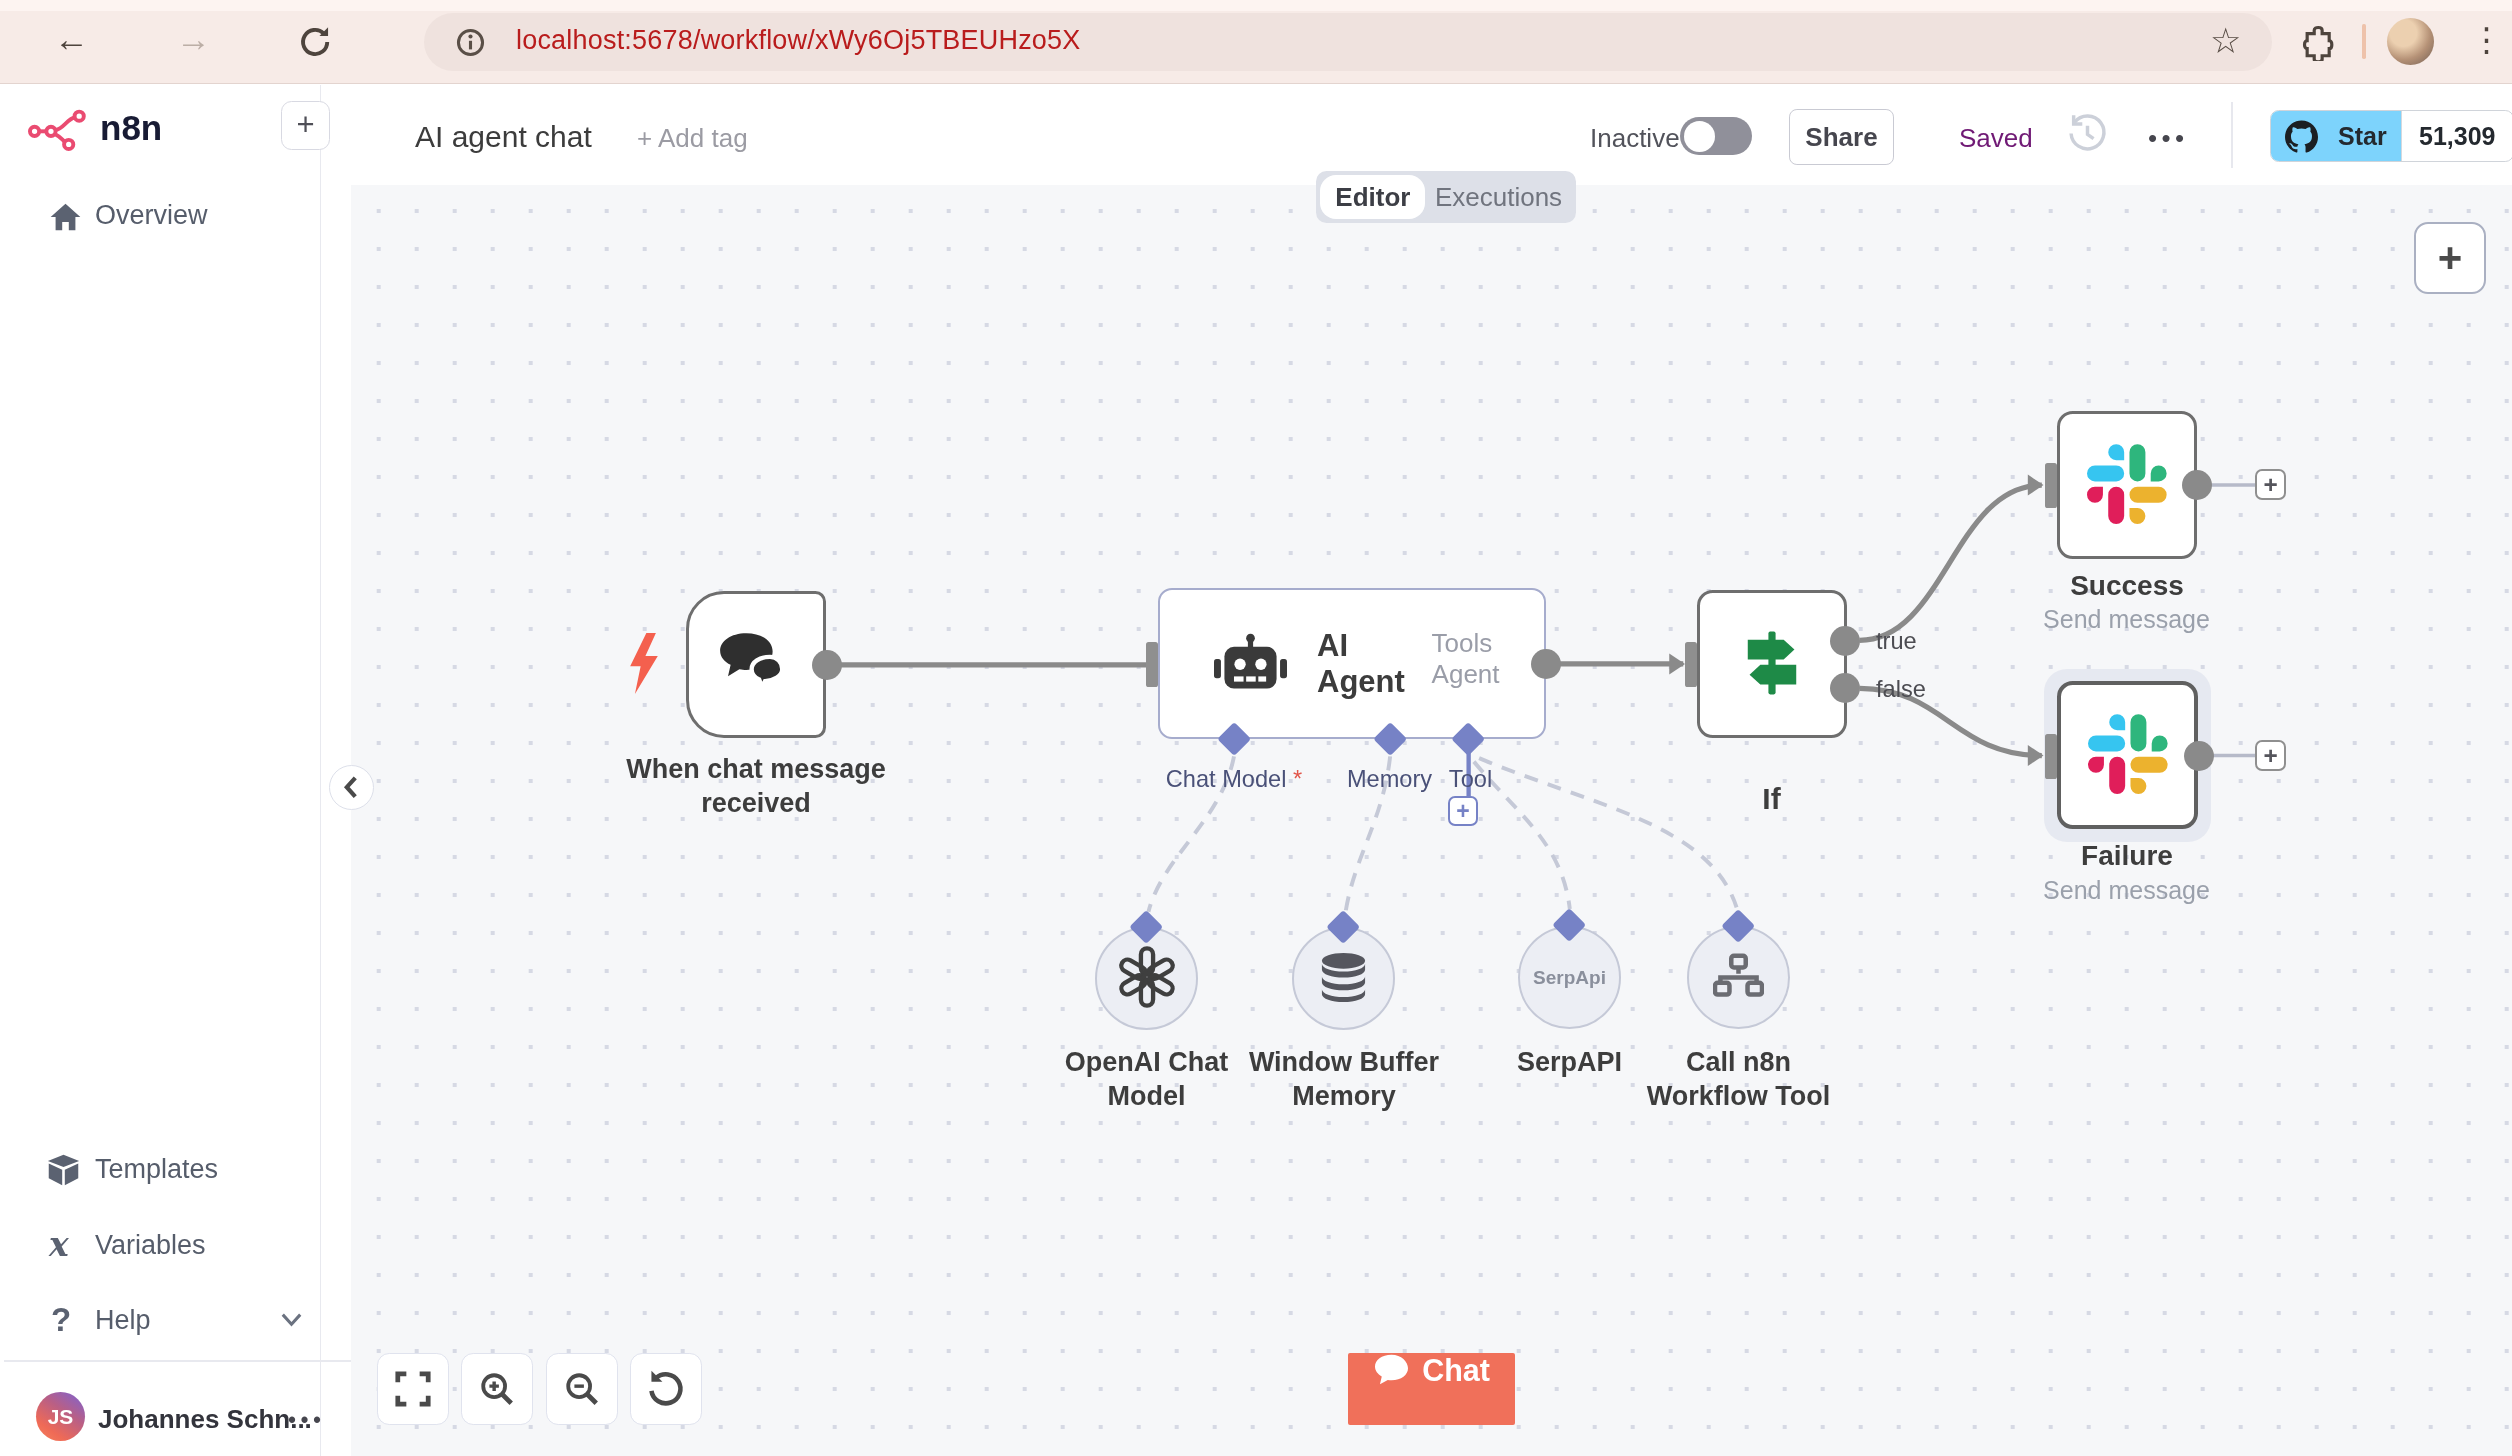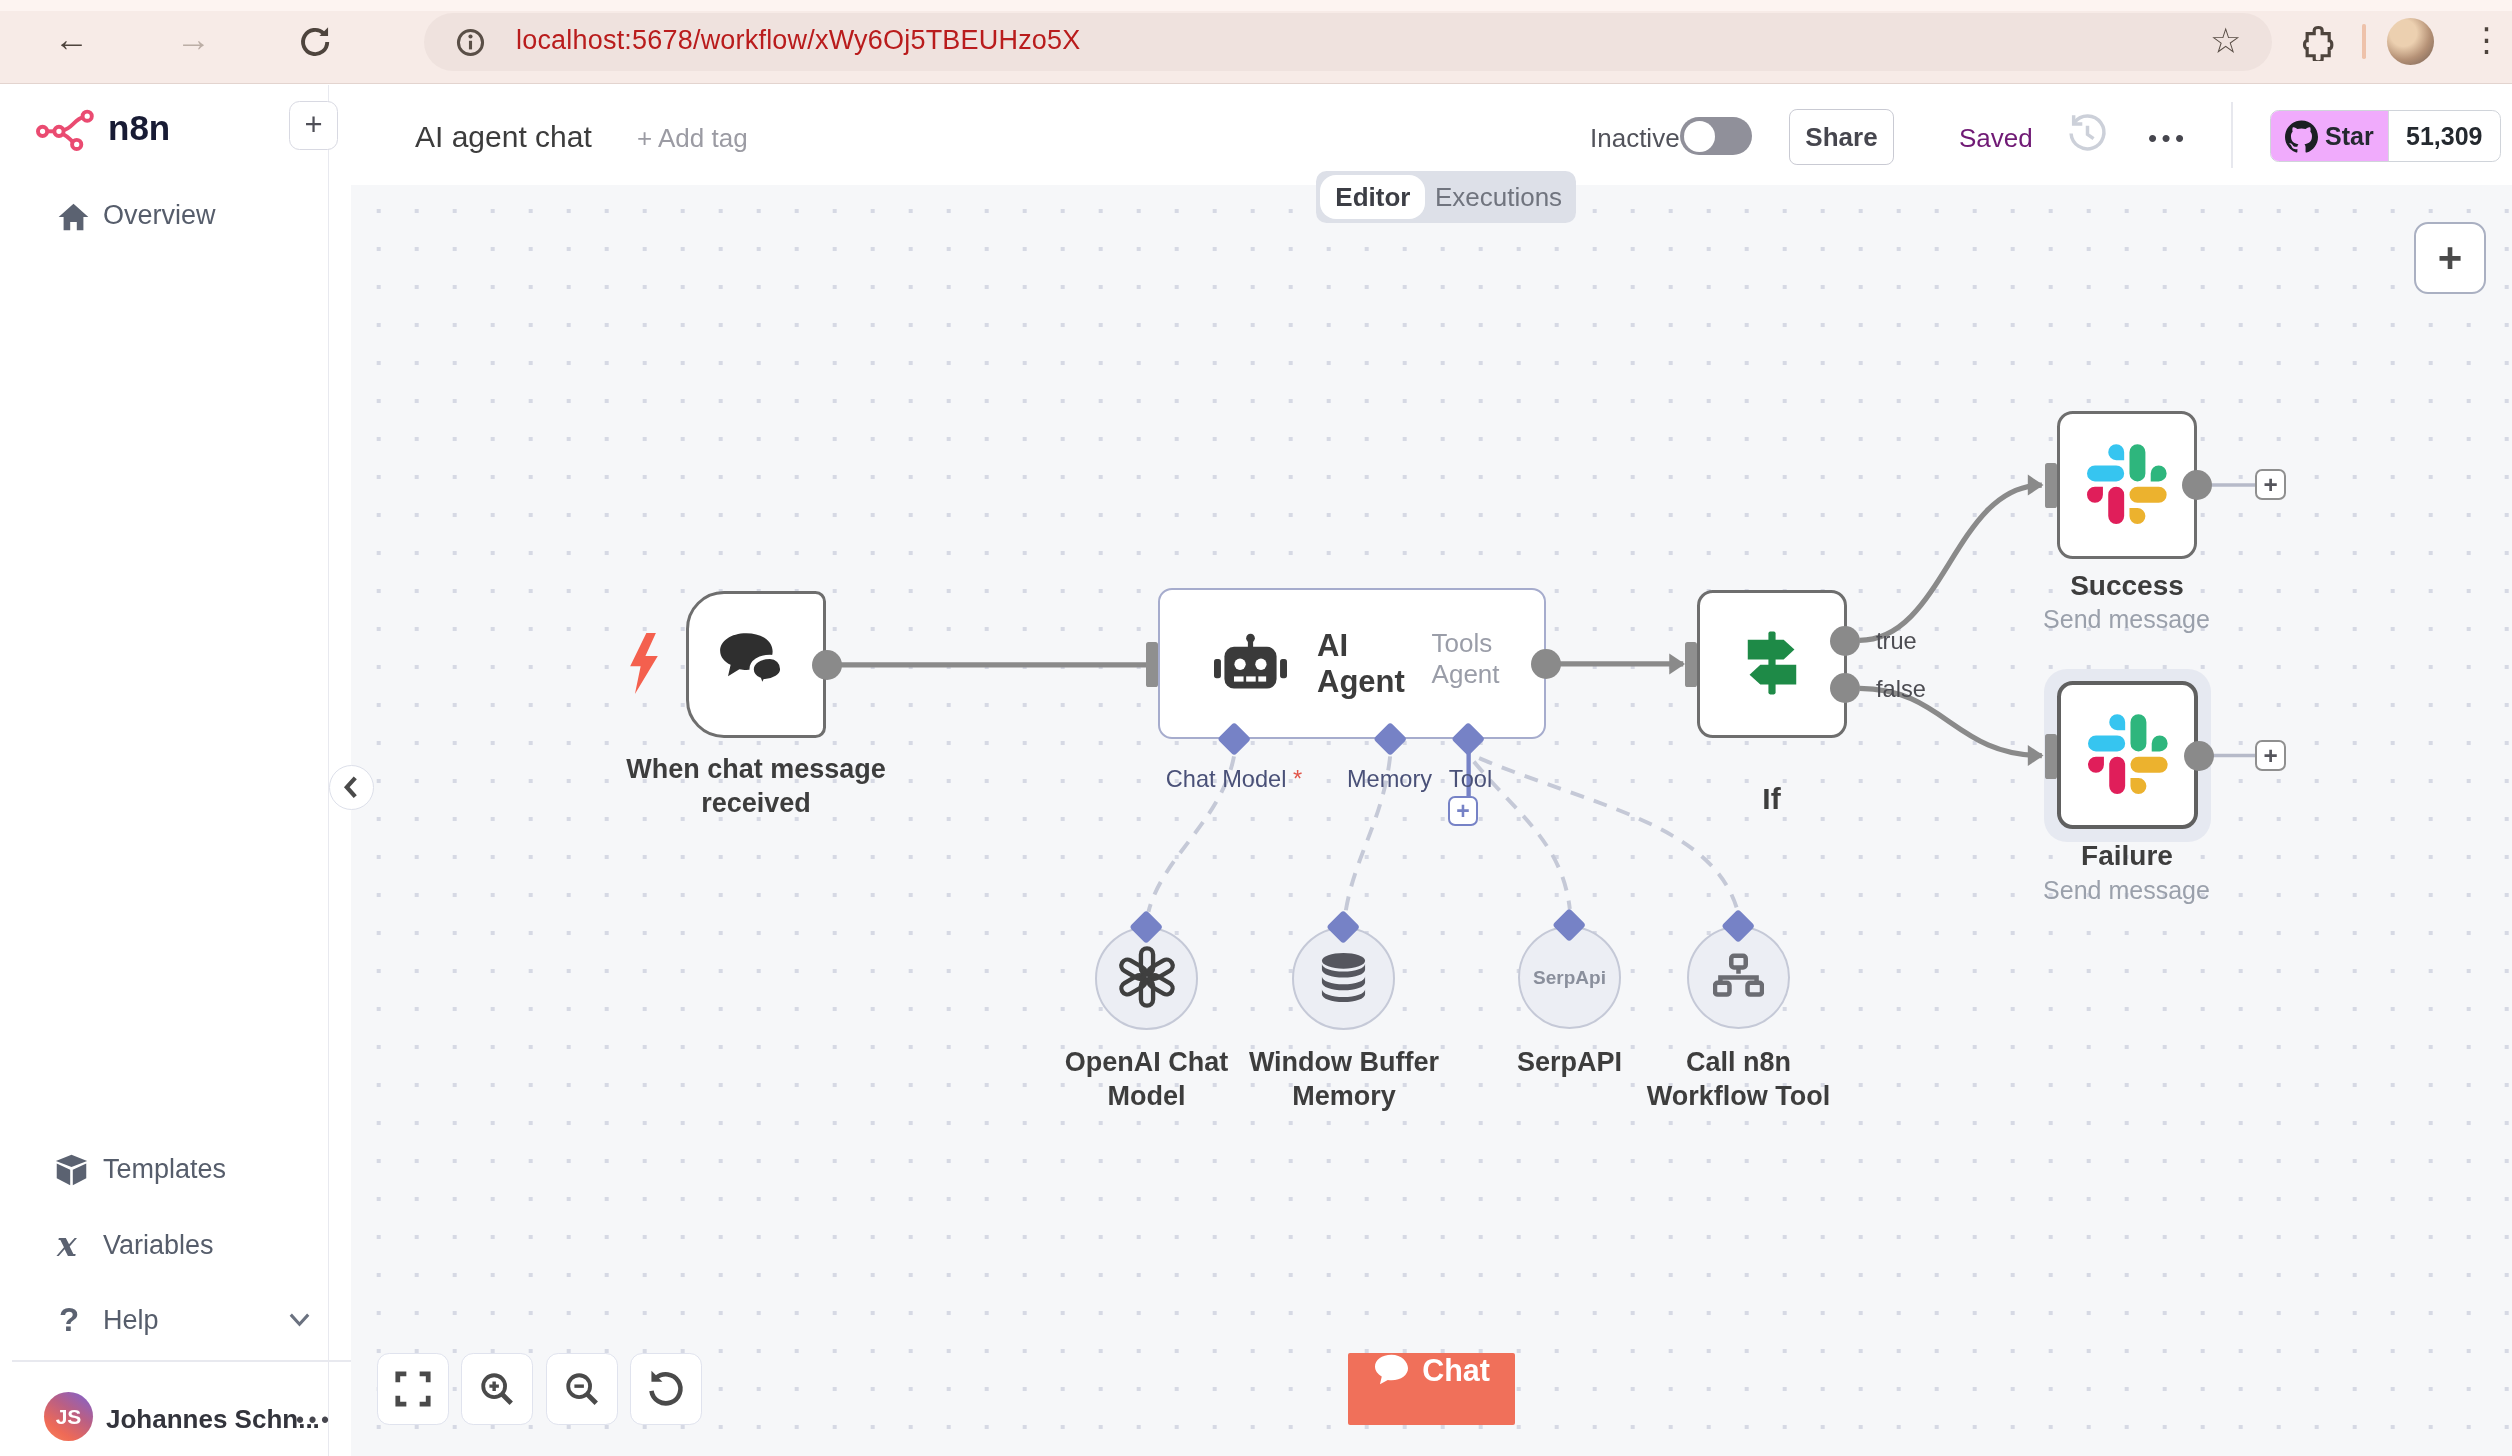--- a/index.html
+++ b/index.html
@@ -14,21 +14,21 @@
   .addr-pill { position:absolute; left:424px; top:13px; width:1848px; height:58px; border-radius:30px; background:#efe2de; }
   .addr-url { position:absolute; left:516px; top:25px; font-size:27px; color:#b91c1c; letter-spacing:0.2px; }
   .chrome-sep { position:absolute; left:2362px; top:24.4px; width:3.5px; height:35px; background:#eec2ab; border-radius:1.7px; }
   .chrome-avatar { position:absolute; left:2387px; top:18.3px; width:47px; height:47px; border-radius:50%;
     background:radial-gradient(circle at 35% 32%, #ecd0b0 0 30%, #b59176 60%, #6d5a50 100%); }
   .bookmark-star { position:absolute; left:2210px; top:21px; font-size:35px; color:#584d45; }
   .kebab { position:absolute; left:2470px; top:17.4px; font-size:33px; color:#4e443d; line-height:45px; }
 
   
   .app { position:absolute; left:0; top:85px; width:2512px; height:1371px; background:#fff; }
-  .sidebar { position:absolute; left:12px; top:0; width:317px; height:1371px; background:#fff; border-right:1.7px solid #e8e9ef;padding-left:32px; }
+  .sidebar { position:absolute; left:4px; top:0; width:317px; height:1371px; background:#fff; border-right:1.7px solid #e8e9ef;padding-left:32px; }
   .brand-text { position:absolute; left:96px; top:23px; font-size:35px; font-weight:700; color:#181b34; }
   .side-add { position:absolute; left:277px; top:15.7px; width:49px; height:49px; border:1.7px solid #d8d9e2; border-radius:10.5px;
     display:flex; align-items:center; justify-content:center; font-size:31px; color:#4f4f57; background:#fff; }
   .side-item-label { font-size:27px; color:#565d6b; }
   .side-row { position:absolute; left:0; width:351px; height:49px; }
   .side-row .lbl { position:absolute; left:91px; top:8.7px; }
   .side-divider { position:absolute; left:0; top:1275px; width:349px; height:1.7px; background:#e8e9ef; }
   .user-avatar { position:absolute; left:32px; top:1307px; width:49px; height:49px; border-radius:50%;
     background:linear-gradient(215deg,#7a63d6 0%,#b95f85 40%,#ef6a56 75%,#f4845f 100%);
     display:flex; align-items:center; justify-content:center; color:#fff; font-size:21px; font-weight:700; }
@@ -41,21 +41,21 @@
   .add-tag { position:absolute; left:286px; top:38px; font-size:26px; color:#9b9ba3; }
   .activation-label { position:absolute; left:1239px; top:38px; font-size:26px; color:#52535b; }
   .toggle { position:absolute; left:1329px; top:32px; width:72px; height:38px; border-radius:19px; background:#90909a; }
   .toggle-knob { position:absolute; left:3.5px; top:3.5px; width:31px; height:31px; border-radius:50%; background:#fff; }
   .share-btn { position:absolute; left:1438px; top:24.4px; width:105px; height:56px; border:1.7px solid #c9cad3; border-radius:7.9px;
     background:#fff; display:flex; align-items:center; justify-content:center; font-size:26px; font-weight:700; color:#46464e; }
   .saved-label { position:absolute; left:1608px; top:38px; font-size:26px; color:#701a75; }
   .hdr-divider { position:absolute; left:1880px; top:17.4px; width:1.7px; height:66px; background:#e7e8ee; }
   .gh-widget { position:absolute; left:1919px; top:25px; height:52px; border:1.7px solid #d0d4da; border-radius:8.7px;
     display:flex; overflow:hidden; background:#fff; }
-  .gh-left { display:flex; align-items:center; gap:7px; padding:0 14px; background:#f0abfc; border-right:1.7px solid #d5d8dd; }
+  .gh-left { display:flex; align-items:center; gap:20px; padding:0 14px; background:#7dd3fc; border-right:1.7px solid #d5d8dd; }
   .gh-left span { font-size:25px; font-weight:700; color:#24292f; }
   .gh-right { display:flex; align-items:center; padding:0 17.4px; font-size:25px; font-weight:700; color:#24292f; }
 
   
   .tabs { position:absolute; left:1316px; top:86px; width:260px; height:52px; background:#dde0e8; border-radius:10.5px;
     display:flex; padding:4.4px; z-index:5; }
   .tab-editor { width:105px; background:#fff; border-radius:16px; display:flex; align-items:center; justify-content:center;
     font-size:26px; font-weight:700; color:#3c3e45; }
   .tab-exec { flex:1; display:flex; align-items:center; justify-content:center; font-size:26px; color:#70747e; }
 

